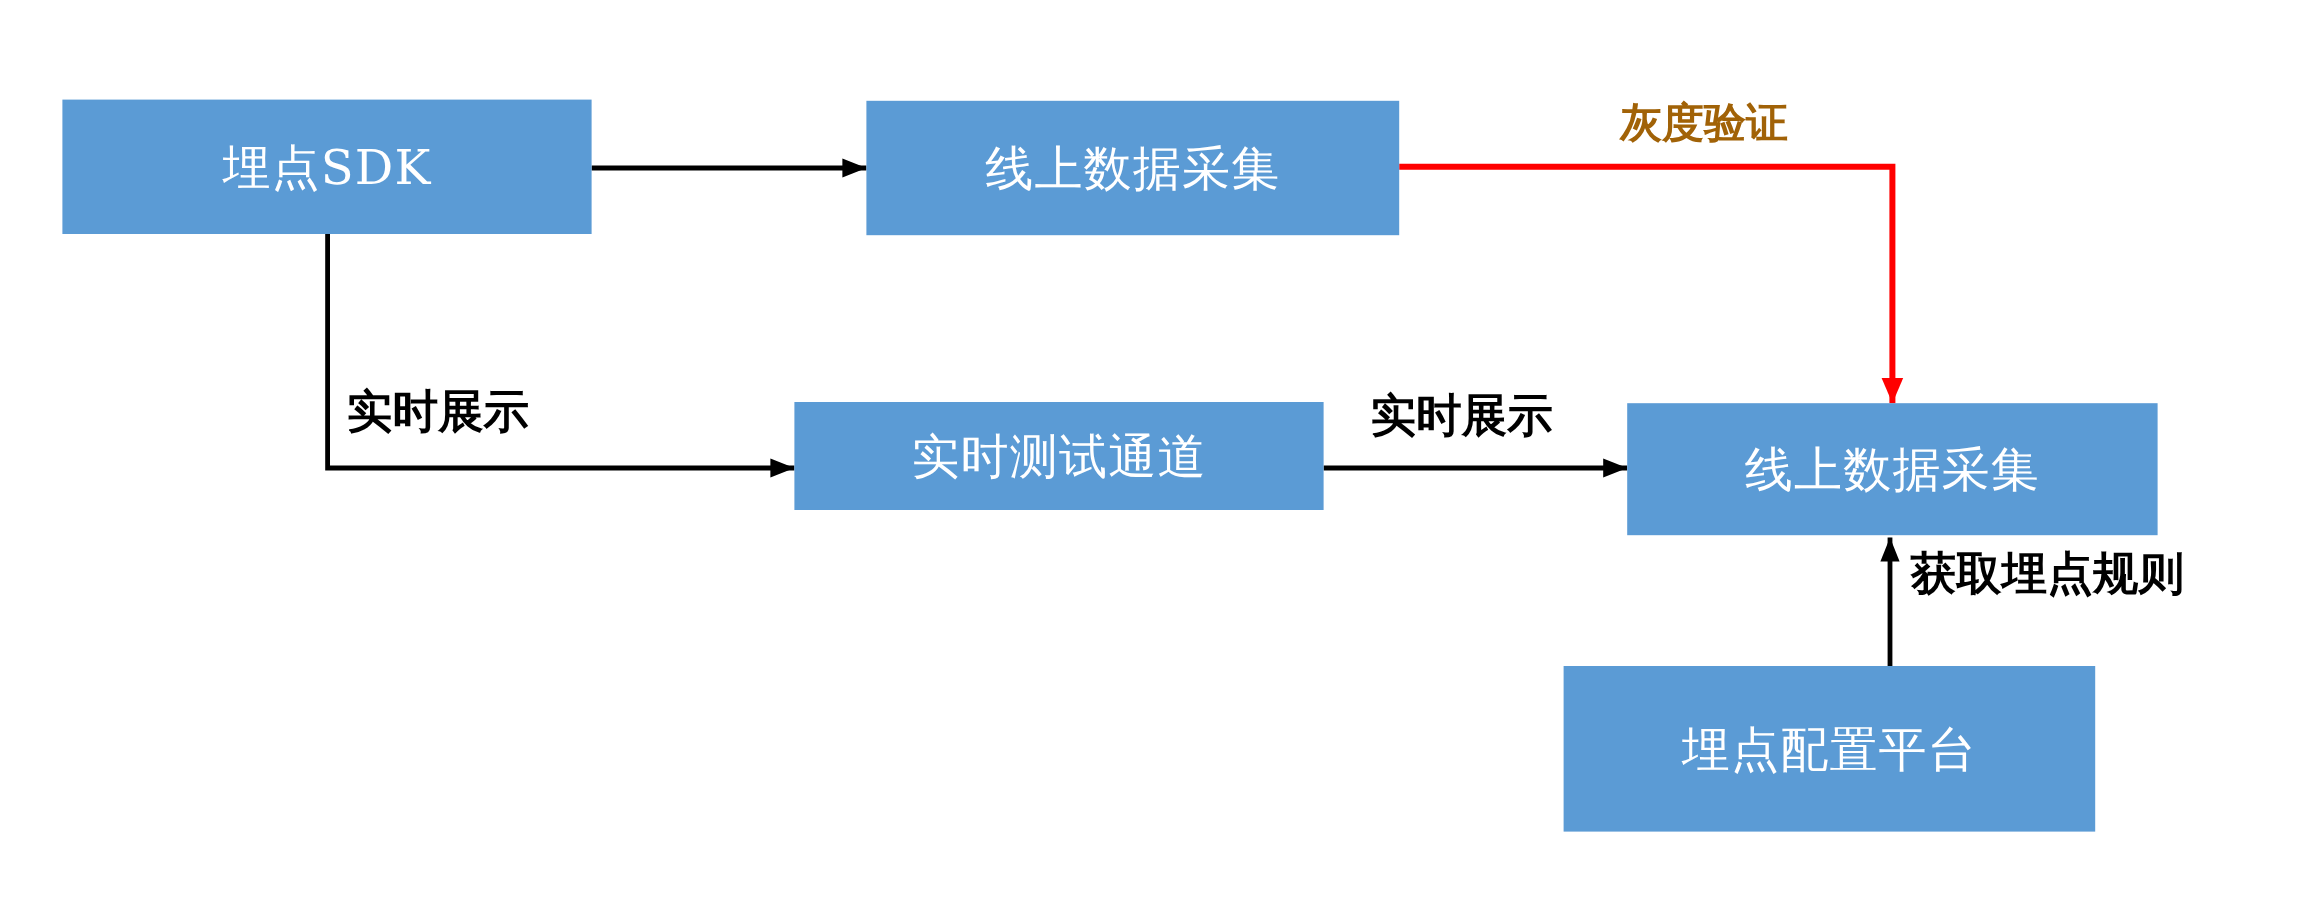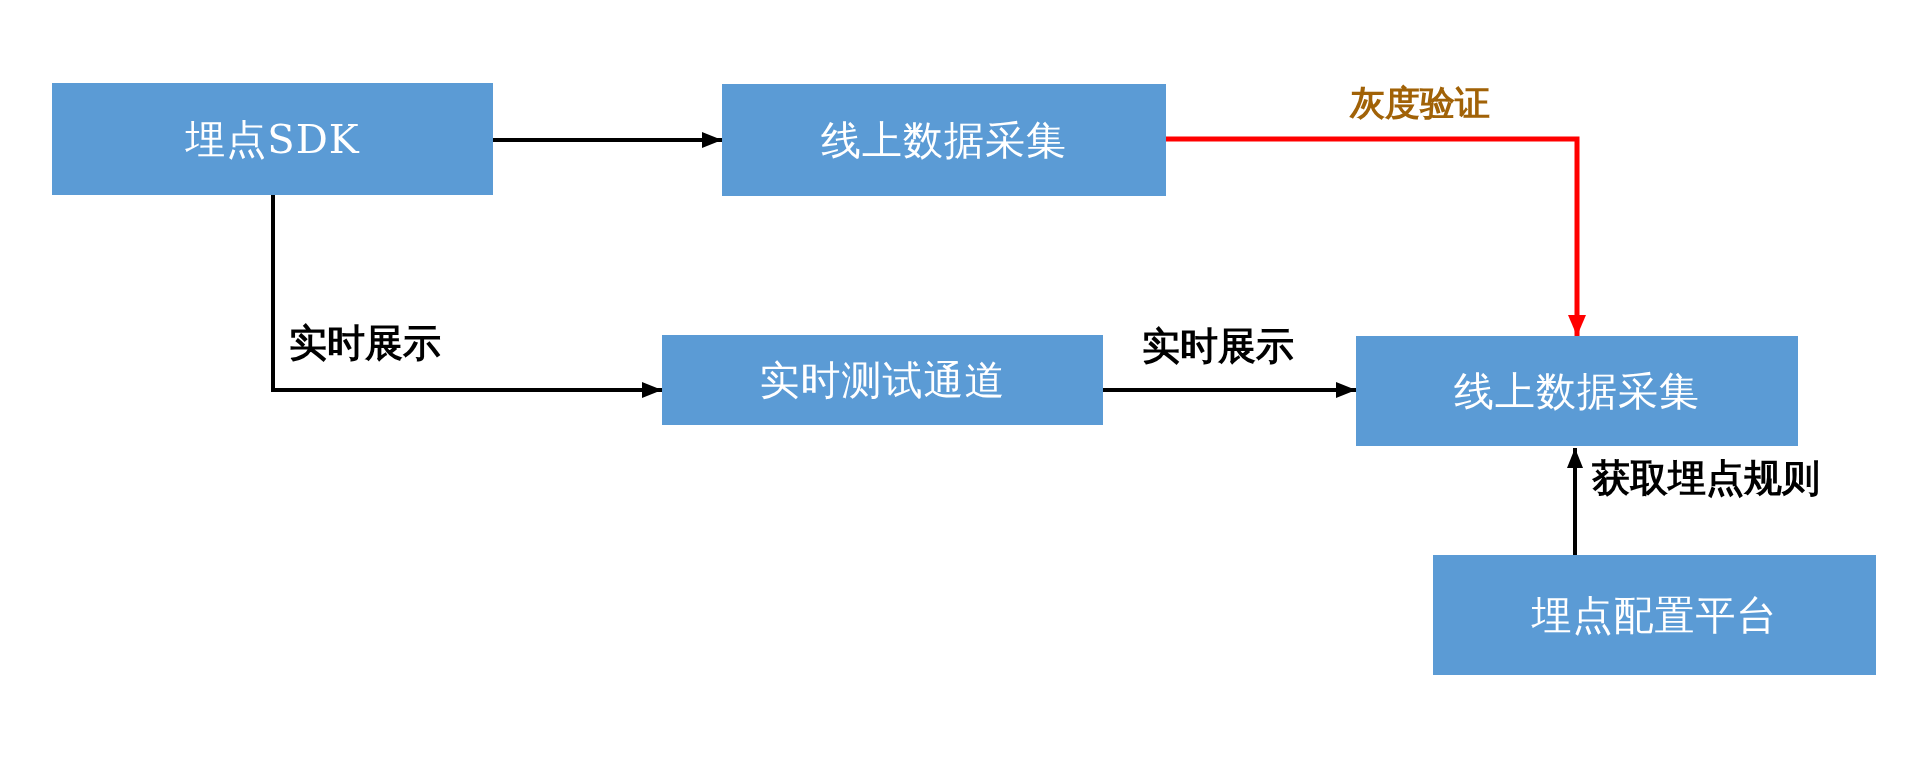--- a/index.html
+++ b/index.html
@@ -39,21 +39,21 @@
     align-items: center;
     justify-content: center;
     font-size: 40px;
     letter-spacing: 1px;
     text-align: center;
   }
   .node-sdk            { left: 52px;   top: 83px;  width: 441px; height: 112px; }
   .node-online-collect { left: 722px;  top: 84px;  width: 444px; height: 112px; align-items: center; }
   .node-realtime-test  { left: 662px;  top: 335px; width: 441px; height: 90px; }
   .node-verify         { left: 1356px; top: 336px; width: 442px; height: 110px; }
-  .node-config         { left: 1433px; top: 555px; width: 443px; height: 120px; }
+  .node-config         { left: 1303px; top: 555px; width: 443px; height: 138px; }
   .edge-label {
     position: absolute;
     color: #000000;
     font-weight: bold;
     font-size: 38px;
     line-height: 44px;
     white-space: nowrap;
   }
   .label-test-channel  { left: 289px;  top: 321px; }
   .label-realtime-show { left: 1142px; top: 324px; }

